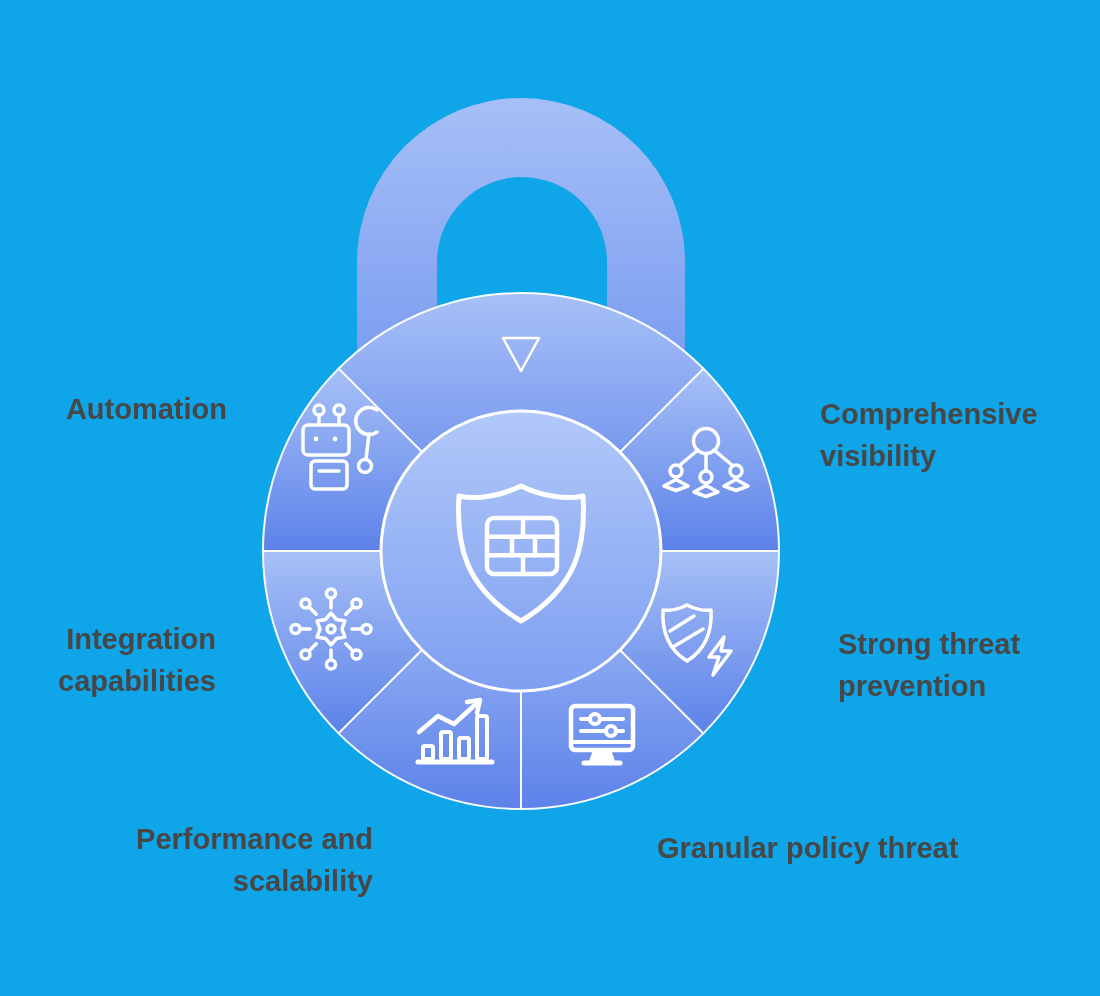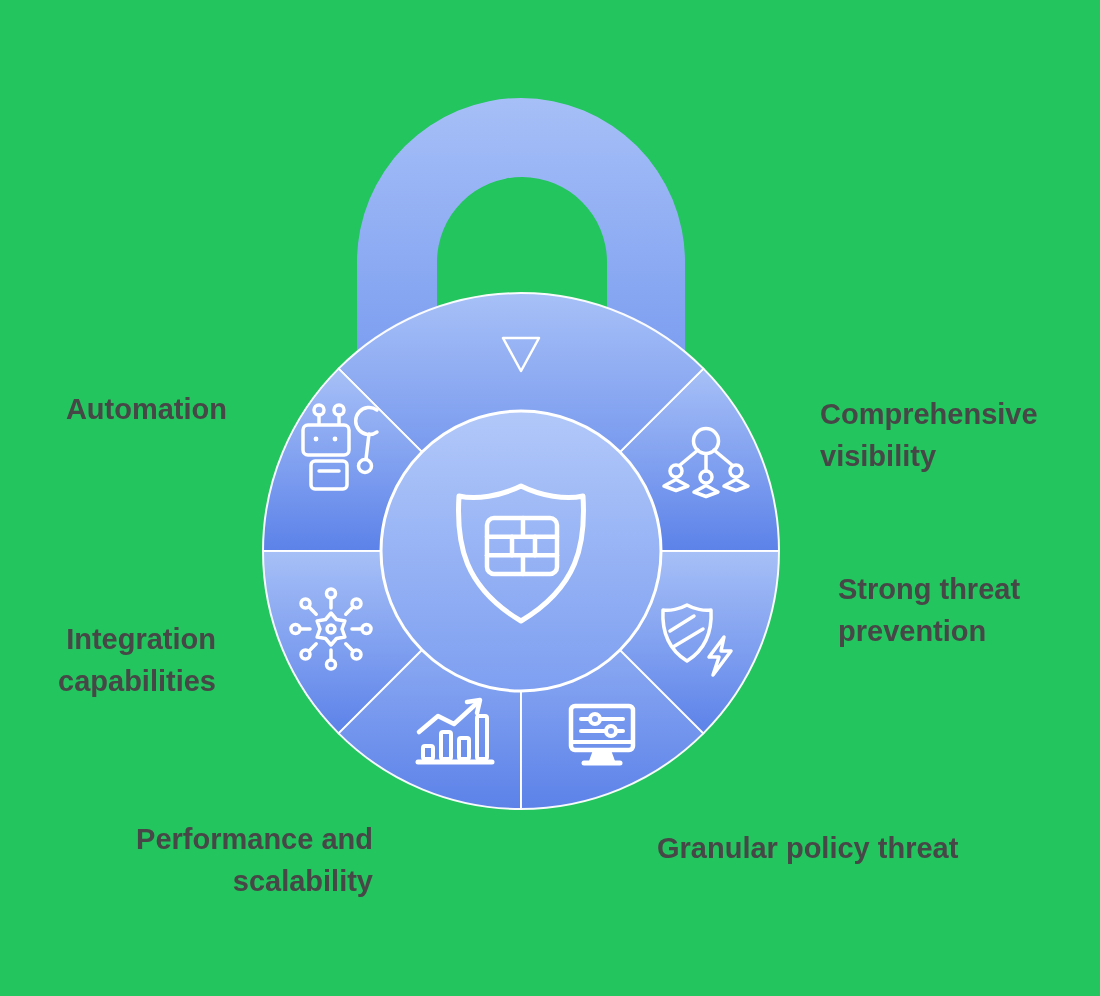--- a/index.html
+++ b/index.html
@@ -1,21 +1,21 @@
 <!DOCTYPE html>
 <html><head>
 <meta charset="utf-8">
 <style>
   html, body { margin: 0; padding: 0; }
   body { background: #ffffff; font-family: "Liberation Sans", sans-serif; }
   .stage {
     position: relative;
     width: 1100px;
     height: 996px;
-    background: #22c55e;
+    background: #0ea5e9;
     overflow: hidden;
   }
   .stage svg { position: absolute; left: 0; top: 0; }
   .label {
     position: absolute;
     font: 700 29px/42px "Liberation Sans", sans-serif;
     color: #474747;
     white-space: nowrap;
   }
   .label span { display: block; }
@@ -154,21 +154,21 @@
   <div class="label" style="left:820px; top:393px;">
     <span>Comprehensive</span>
     <span>visibility</span>
   </div>
 
   <div class="label align-right" style="right:884px; top:618px;">
     <span>Integration</span>
     <span>capabilities</span>
   </div>
 
-  <div class="label" style="left:838px; top:568px;">
+  <div class="label" style="left:838px; top:623px;">
     <span>Strong threat</span>
     <span>prevention</span>
   </div>
 
   <div class="label align-right" style="right:727px; top:818px;">
     <span>Performance and</span>
     <span>scalability</span>
   </div>
 
   <div class="label" style="left:657px; top:827px;">

